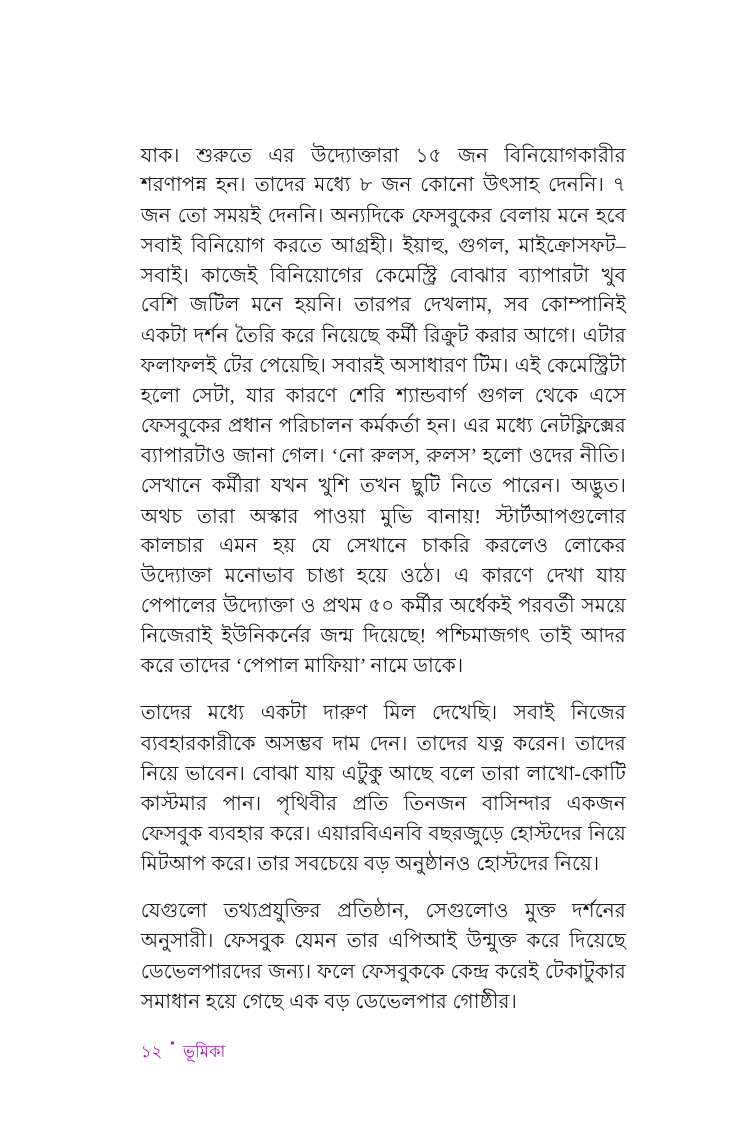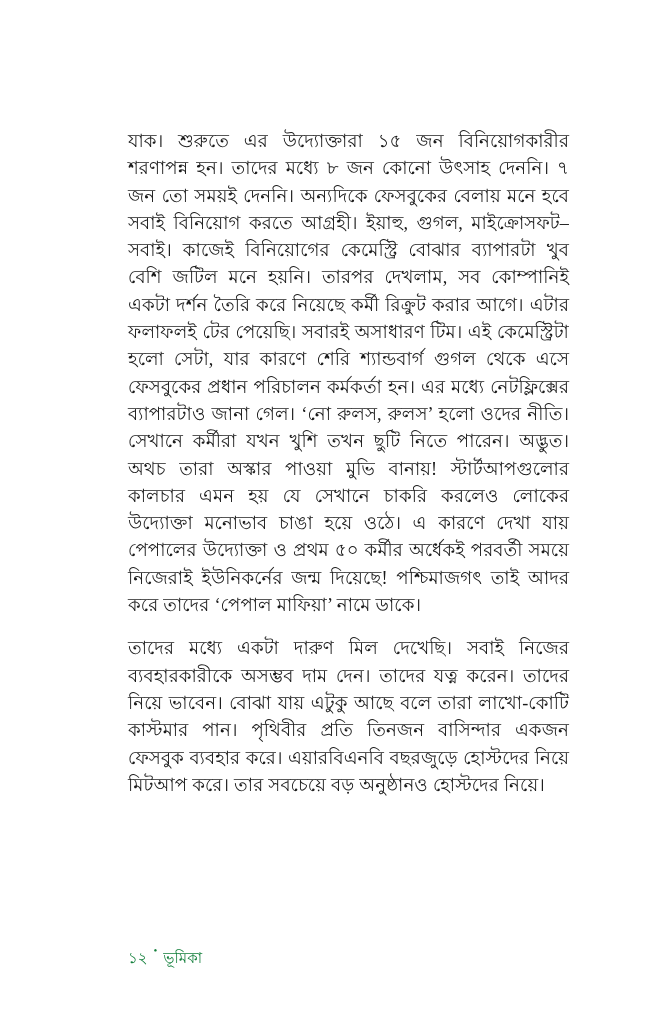--- a/index.html
+++ b/index.html
@@ -45,24 +45,24 @@
   }
 
   .footer {
     position: absolute;
     left: 112px;
     top: 932px;
     width: 441px;
     display: flex;
     align-items: flex-start;
     gap: 6px;
-    font-family: Liberation Serif, serif;
+    font-family: Liberation Mono, monospace;
     font-size: 15px;
     line-height: 20px;
-    color: #15803d;
+    color: #a21caf;
   }
 
   .footer-page-number {
     white-space: nowrap;
   }
 
   .footer-sep {
     font-size: 11px;
     line-height: 11px;
     position: relative;
@@ -74,20 +74,21 @@
   }
 </style>
 </head>
 <body>
 
 <div class="page">
 
   <div class="text-column">
     <p class="para">যাক। শুরুতে এর উদ্যোক্তারা ১৫ জন বিনিয়োগকারীর শরণাপন্ন হন। তাদের মধ্যে ৮ জন কোনো উৎসাহ দেননি। ৭ জন তো সময়ই দেননি। অন্যদিকে ফেসবুকের বেলায় মনে হবে সবাই বিনিয়োগ করতে আগ্রহী। ইয়াহু, গুগল, মাইক্রোসফট– সবাই। কাজেই বিনিয়োগের কেমেস্ট্রি বোঝার ব্যাপারটা খুব বেশি জটিল মনে হয়নি। তারপর দেখলাম, সব কোম্পানিই একটা দর্শন তৈরি করে নিয়েছে কর্মী রিক্রুট করার আগে। এটার ফলাফলই টের পেয়েছি। সবারই অসাধারণ টিম। এই কেমেস্ট্রিটা হলো সেটা, যার কারণে শেরি শ্যান্ডবার্গ গুগল থেকে এসে ফেসবুকের প্রধান পরিচালন কর্মকর্তা হন। এর মধ্যে নেটফ্লিক্সের ব্যাপারটাও জানা গেল। ‘নো রুলস, রুলস’ হলো ওদের নীতি। সেখানে কর্মীরা যখন খুশি তখন ছুটি নিতে পারেন। অদ্ভুত। অথচ তারা অস্কার পাওয়া মুভি বানায়! স্টার্টআপগুলোর কালচার এমন হয় যে সেখানে চাকরি করলেও লোকের উদ্যোক্তা মনোভাব চাঙা হয়ে ওঠে। এ কারণে দেখা যায় পেপালের উদ্যোক্তা ও প্রথম ৫০ কর্মীর অর্ধেকই পরবর্তী সময়ে নিজেরাই ইউনিকর্নের জন্ম দিয়েছে! পশ্চিমাজগৎ তাই আদর করে তাদের ‘পেপাল মাফিয়া’ নামে ডাকে।</p>
     <p class="para">তাদের মধ্যে একটা দারুণ মিল দেখেছি। সবাই নিজের ব্যবহারকারীকে অসম্ভব দাম দেন। তাদের যত্ন করেন। তাদের নিয়ে ভাবেন। বোঝা যায় এটুকু আছে বলে তারা লাখো-কোটি কাস্টমার পান। পৃথিবীর প্রতি তিনজন বাসিন্দার একজন ফেসবুক ব্যবহার করে। এয়ারবিএনবি বছরজুড়ে হোস্টদের নিয়ে মিটআপ করে। তার সবচেয়ে বড় অনুষ্ঠানও হোস্টদের নিয়ে।</p>
+    <p class="para">যেগুলো তথ্যপ্রযুক্তির প্রতিষ্ঠান, সেগুলোও মুক্ত দর্শনের অনুসারী। ফেসবুক যেমন তার এপিআই উন্মুক্ত করে দিয়েছে ডেভেলপারদের জন্য। ফলে ফেসবুককে কেন্দ্র করেই টেকাটুকার সমাধান হয়ে গেছে এক বড় ডেভেলপার গোষ্ঠীর।</p>
   </div>
 
   <div class="footer">
     <span class="footer-page-number">১২</span>
     <span class="footer-sep">•</span>
     <span class="footer-section">ভূমিকা</span>
   </div>
 
 </div>
 

